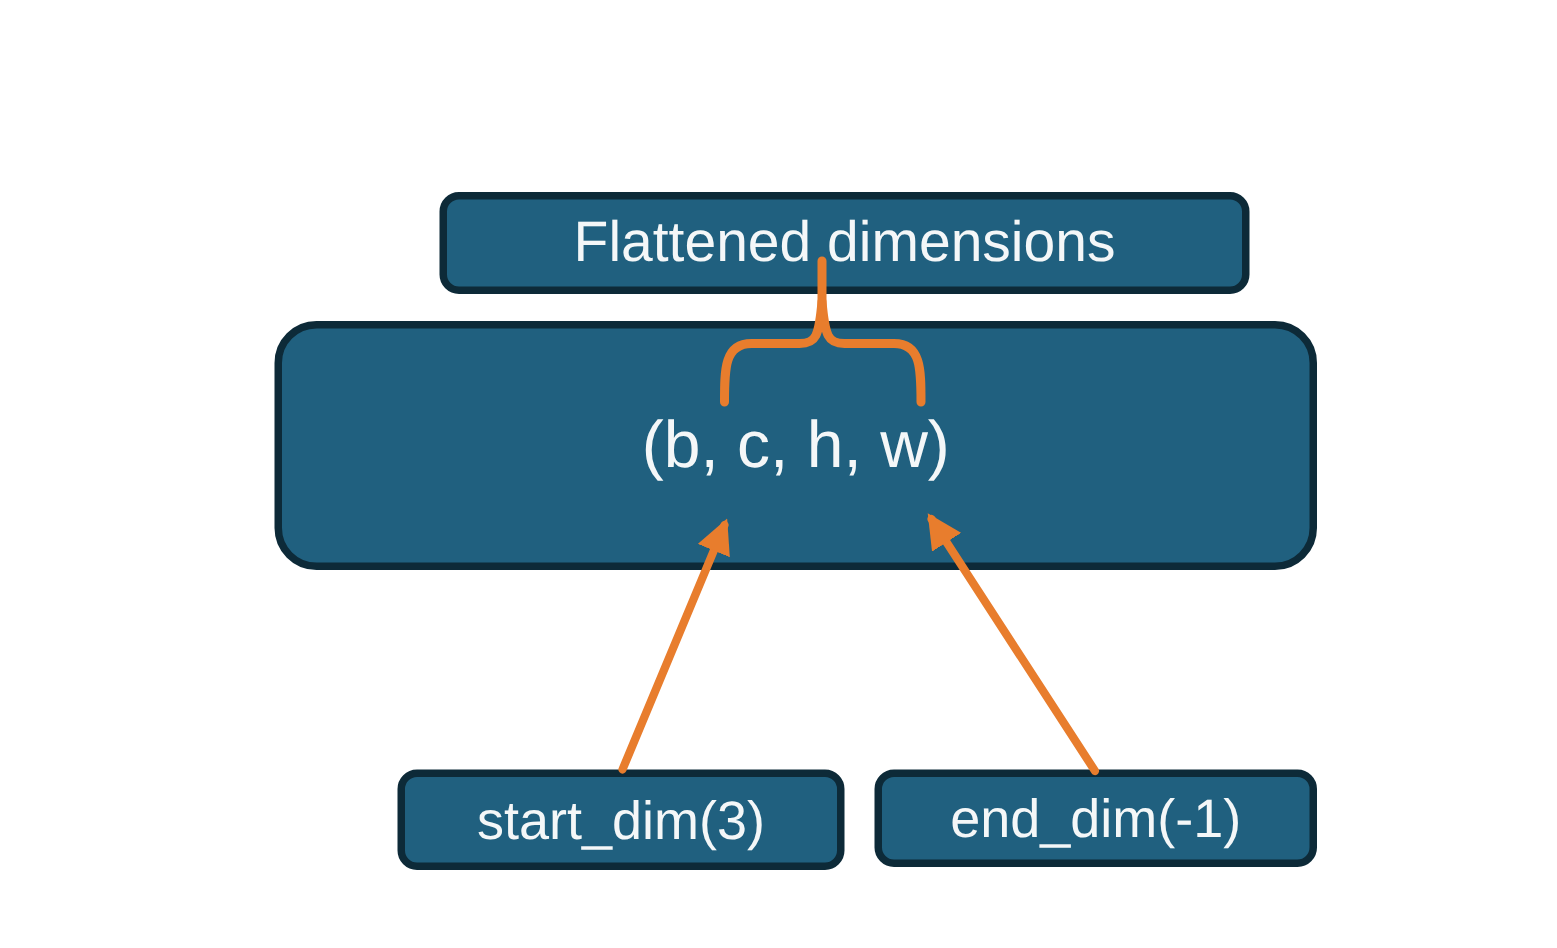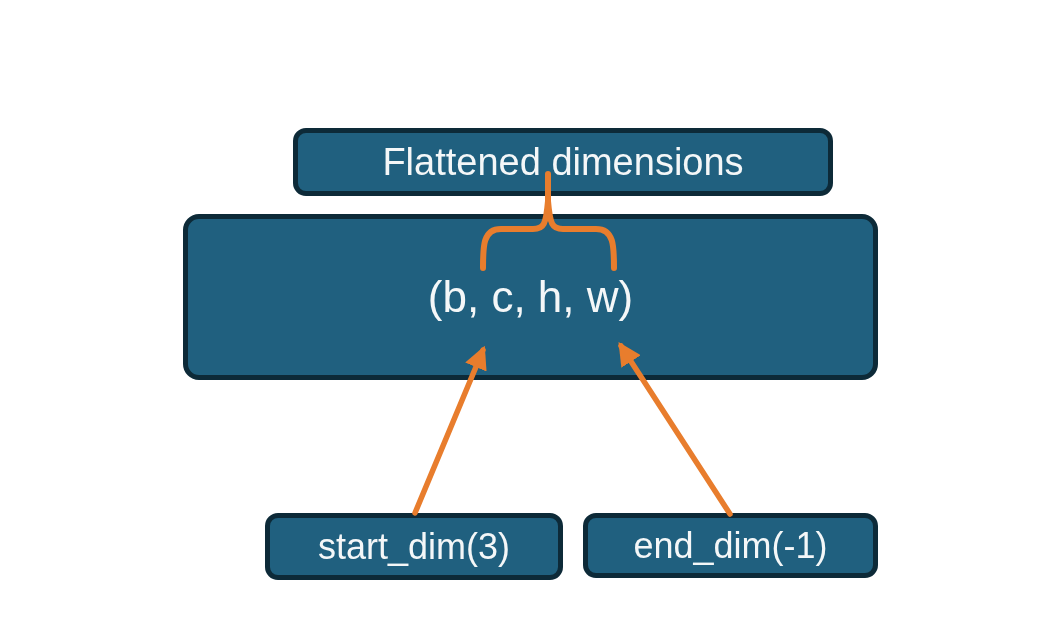--- a/index.html
+++ b/index.html
@@ -35,21 +35,21 @@
   .node-top {
     left: 293px; top: 98px;
     width: 540px; height: 68px;
     border-radius: 13px;
     font-size: 38px;
     margin-top: 30px;
   }
   .node-main {
     left: 183px; top: 214px;
     width: 695px; height: 166px;
-    border-radius: 16px;
+    border-radius: 28px;
     font-size: 44px;
     align-items: center;
   }
   .node-start {
     left: 265px; top: 513px;
     width: 298px; height: 67px;
     border-radius: 13px;
     font-size: 36px;
   }
   .node-end {

